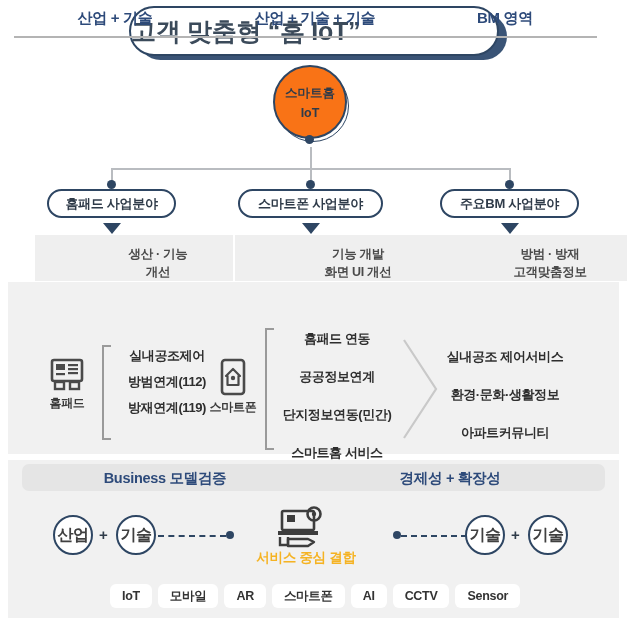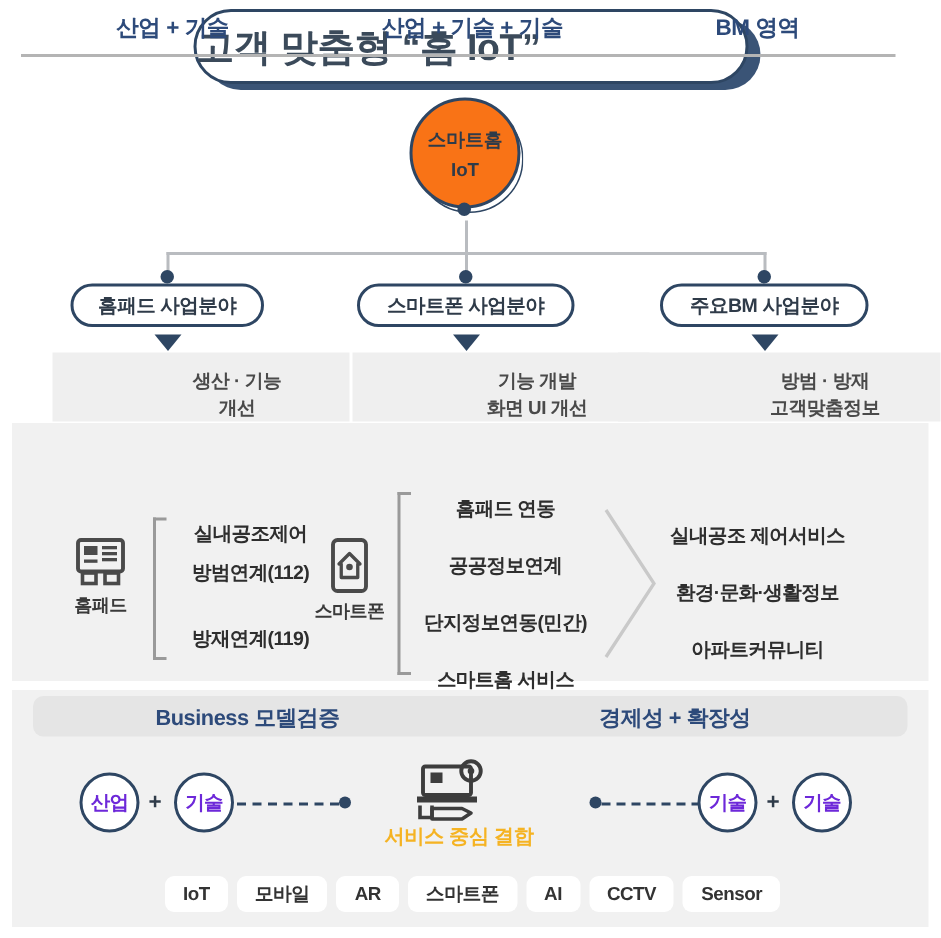--- a/index.html
+++ b/index.html
@@ -177,21 +177,21 @@
 
   .ncircle {
     position: absolute; width: 40px; height: 40px;
     border: 2px solid #2e4663;
     border-radius: 50%;
     background: #ffffff;
     box-sizing: border-box;
     display: flex; align-items: center; justify-content: center;
   }
   .ncircle span {
-    font-size: 13px; font-weight: bold; color: #6d28d9;
+    font-size: 16px; font-weight: bold; color: #404040;
     letter-spacing: -0.5px;
   }
   .plus {
     position: absolute; font-size: 15px; font-weight: bold;
     color: #2f3b49;
   }
   .dash {
     position: absolute; height: 0;
     border-top: 2.2px dashed #2e4663;
   }
@@ -293,21 +293,21 @@
       <rect x="7" y="15" width="9" height="2.2" fill="#4a4a4a"></rect>
       <rect x="6" y="24" width="9" height="7" fill="none" stroke="#4a4a4a" stroke-width="2.4"></rect>
       <rect x="21" y="24" width="9" height="7" fill="none" stroke="#4a4a4a" stroke-width="2.4"></rect>
     </svg>
     <div class="ilabel">홈패드</div>
   </div>
   <div class="bracket" style="left:102px; top:345px; width:9px; height:95px;"></div>
   <div class="listcol" style="left:112px; top:345px; width:110px;">
     <div class="li" style="margin-top:2px;">실내공조제어</div>
     <div class="li" style="margin-top:8px;">방범연계(112)</div>
-    <div class="li" style="margin-top:26px;">방재연계(119)</div>
+    <div class="li" style="margin-top:8px;">방재연계(119)</div>
   </div>
 
   <div class="iconblock" style="left:205px; top:358px; width:56px;">
     <svg width="28" height="38" viewBox="0 0 28 38">
       <rect x="3" y="2" width="22" height="34" rx="3" fill="none" stroke="#4a4a4a" stroke-width="2.6"></rect>
       <path d="M14 11 L21 18 L19.5 18 L19.5 27 L8.5 27 L8.5 18 L7 18 Z" fill="none" stroke="#4a4a4a" stroke-width="2.2" stroke-linejoin="round"></path>
       <circle cx="14" cy="20" r="2.2" fill="#4a4a4a"></circle>
     </svg>
     <div class="ilabel">스마트폰</div>
   </div>

